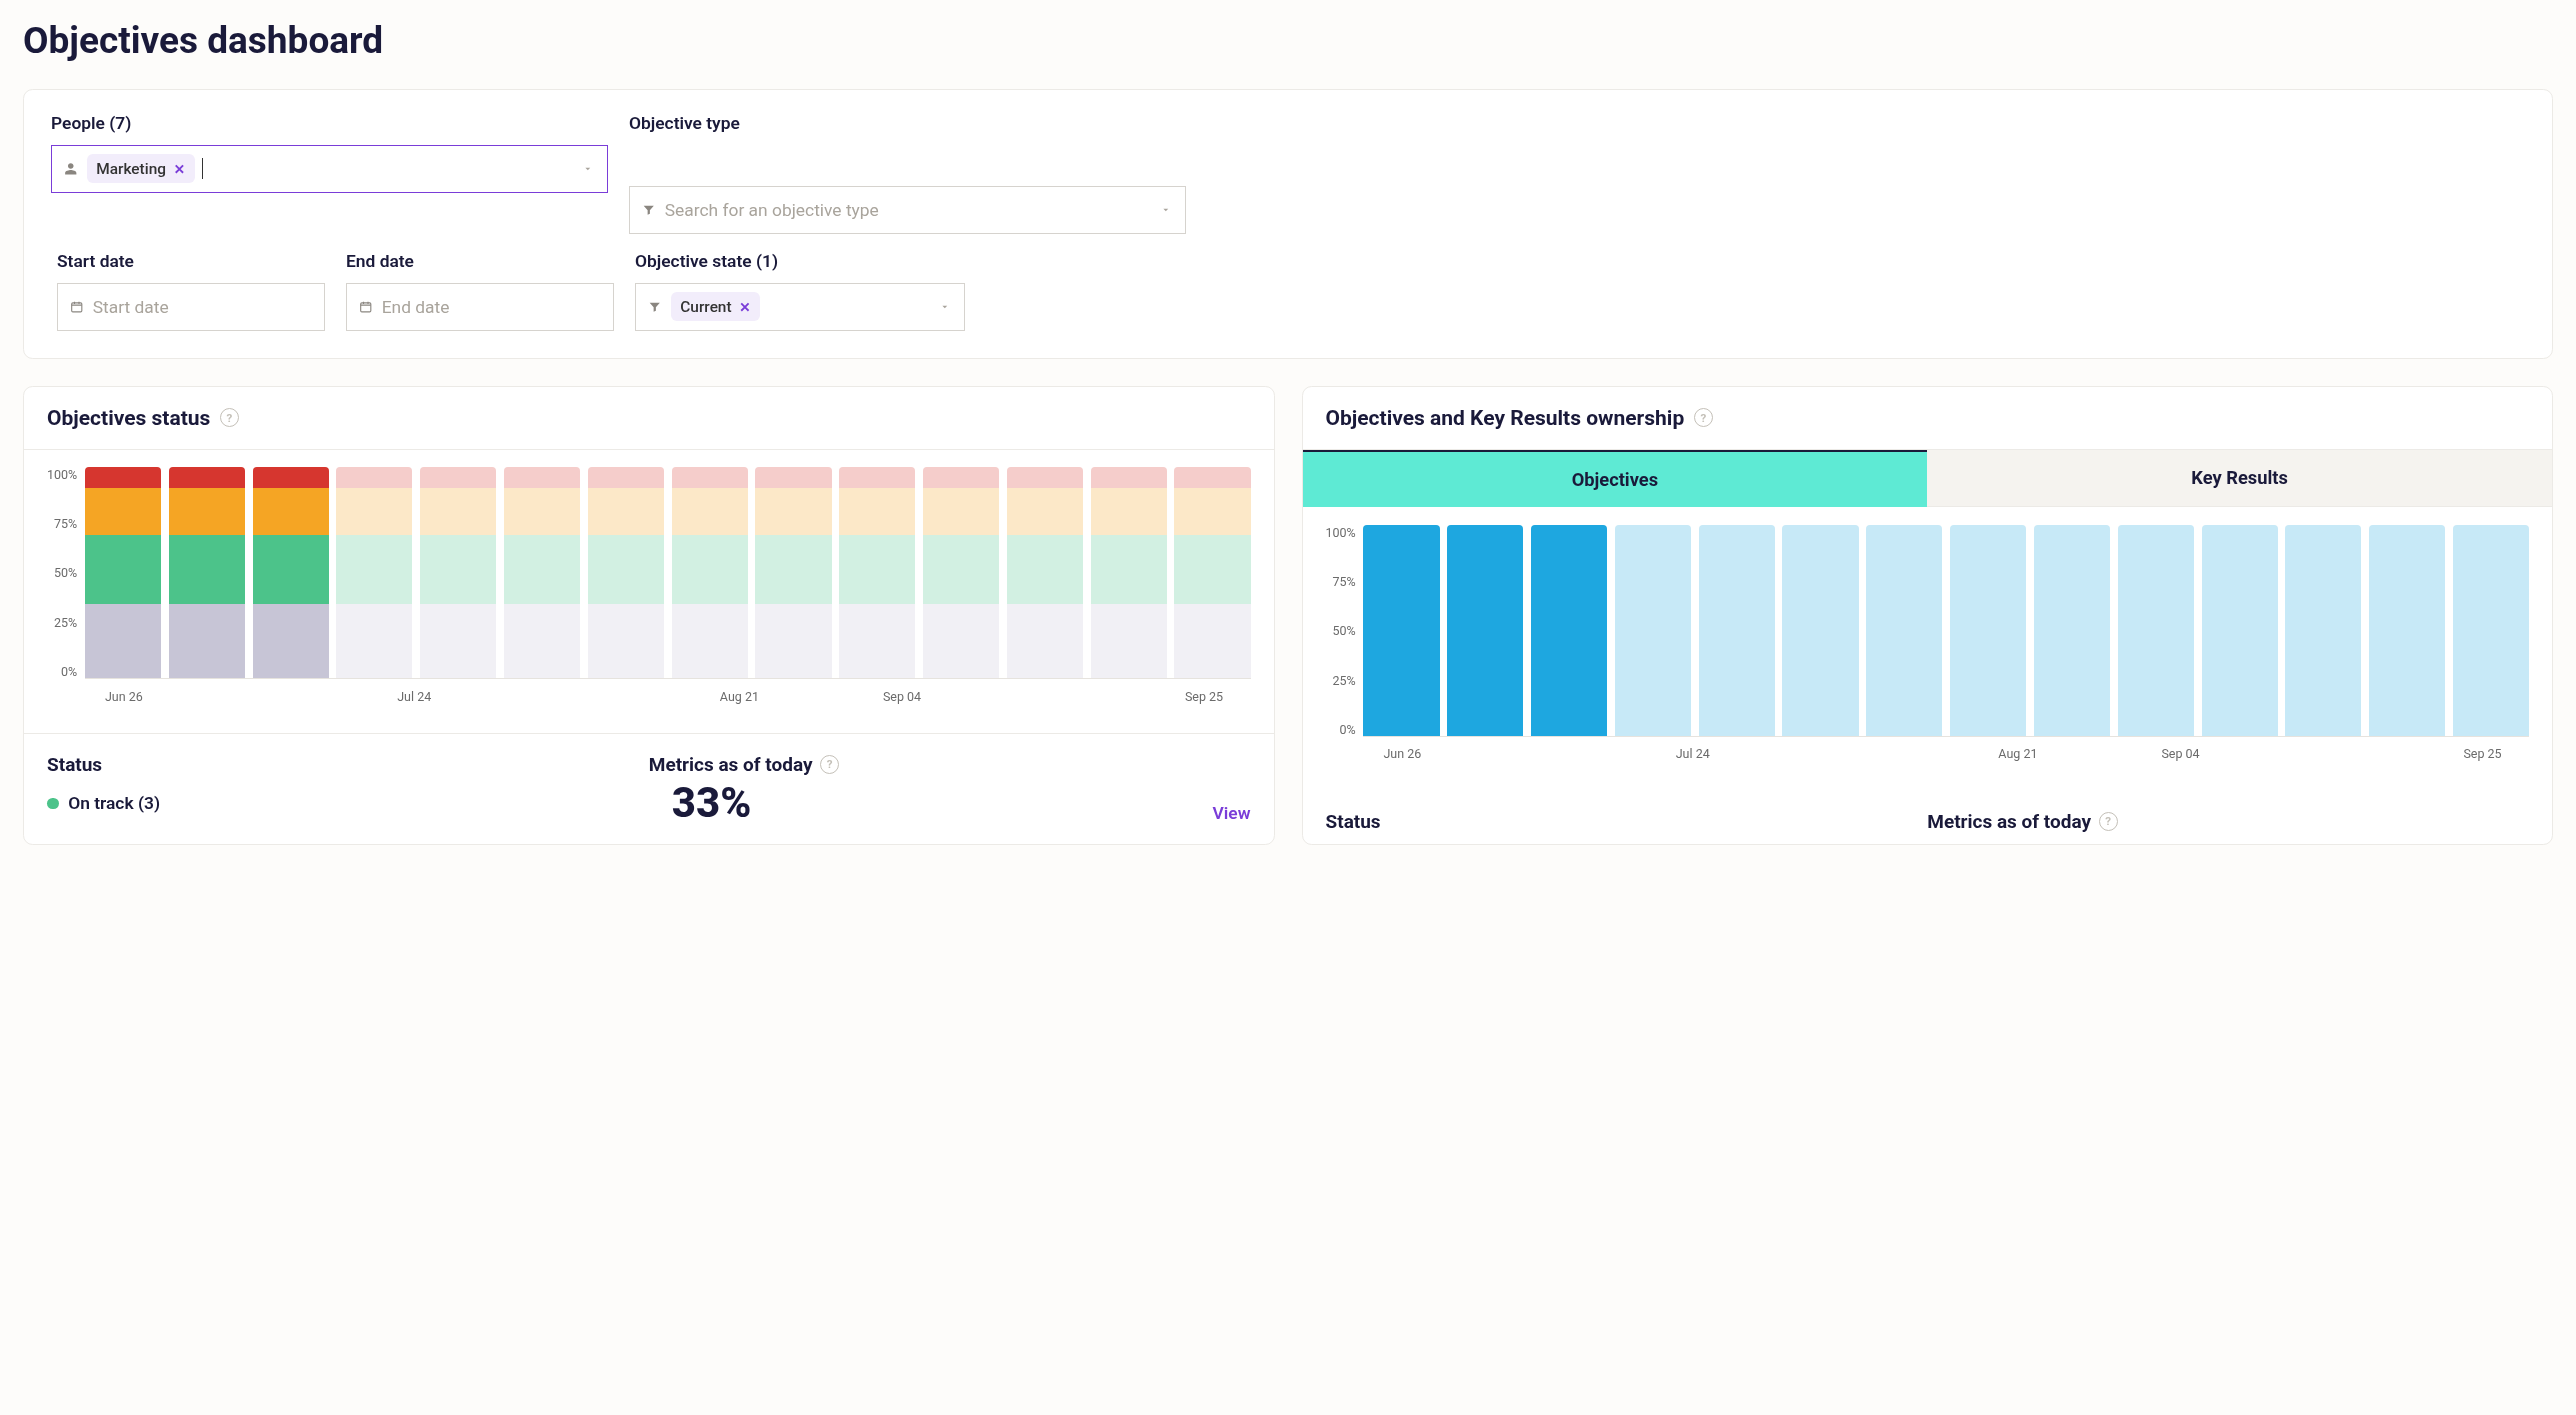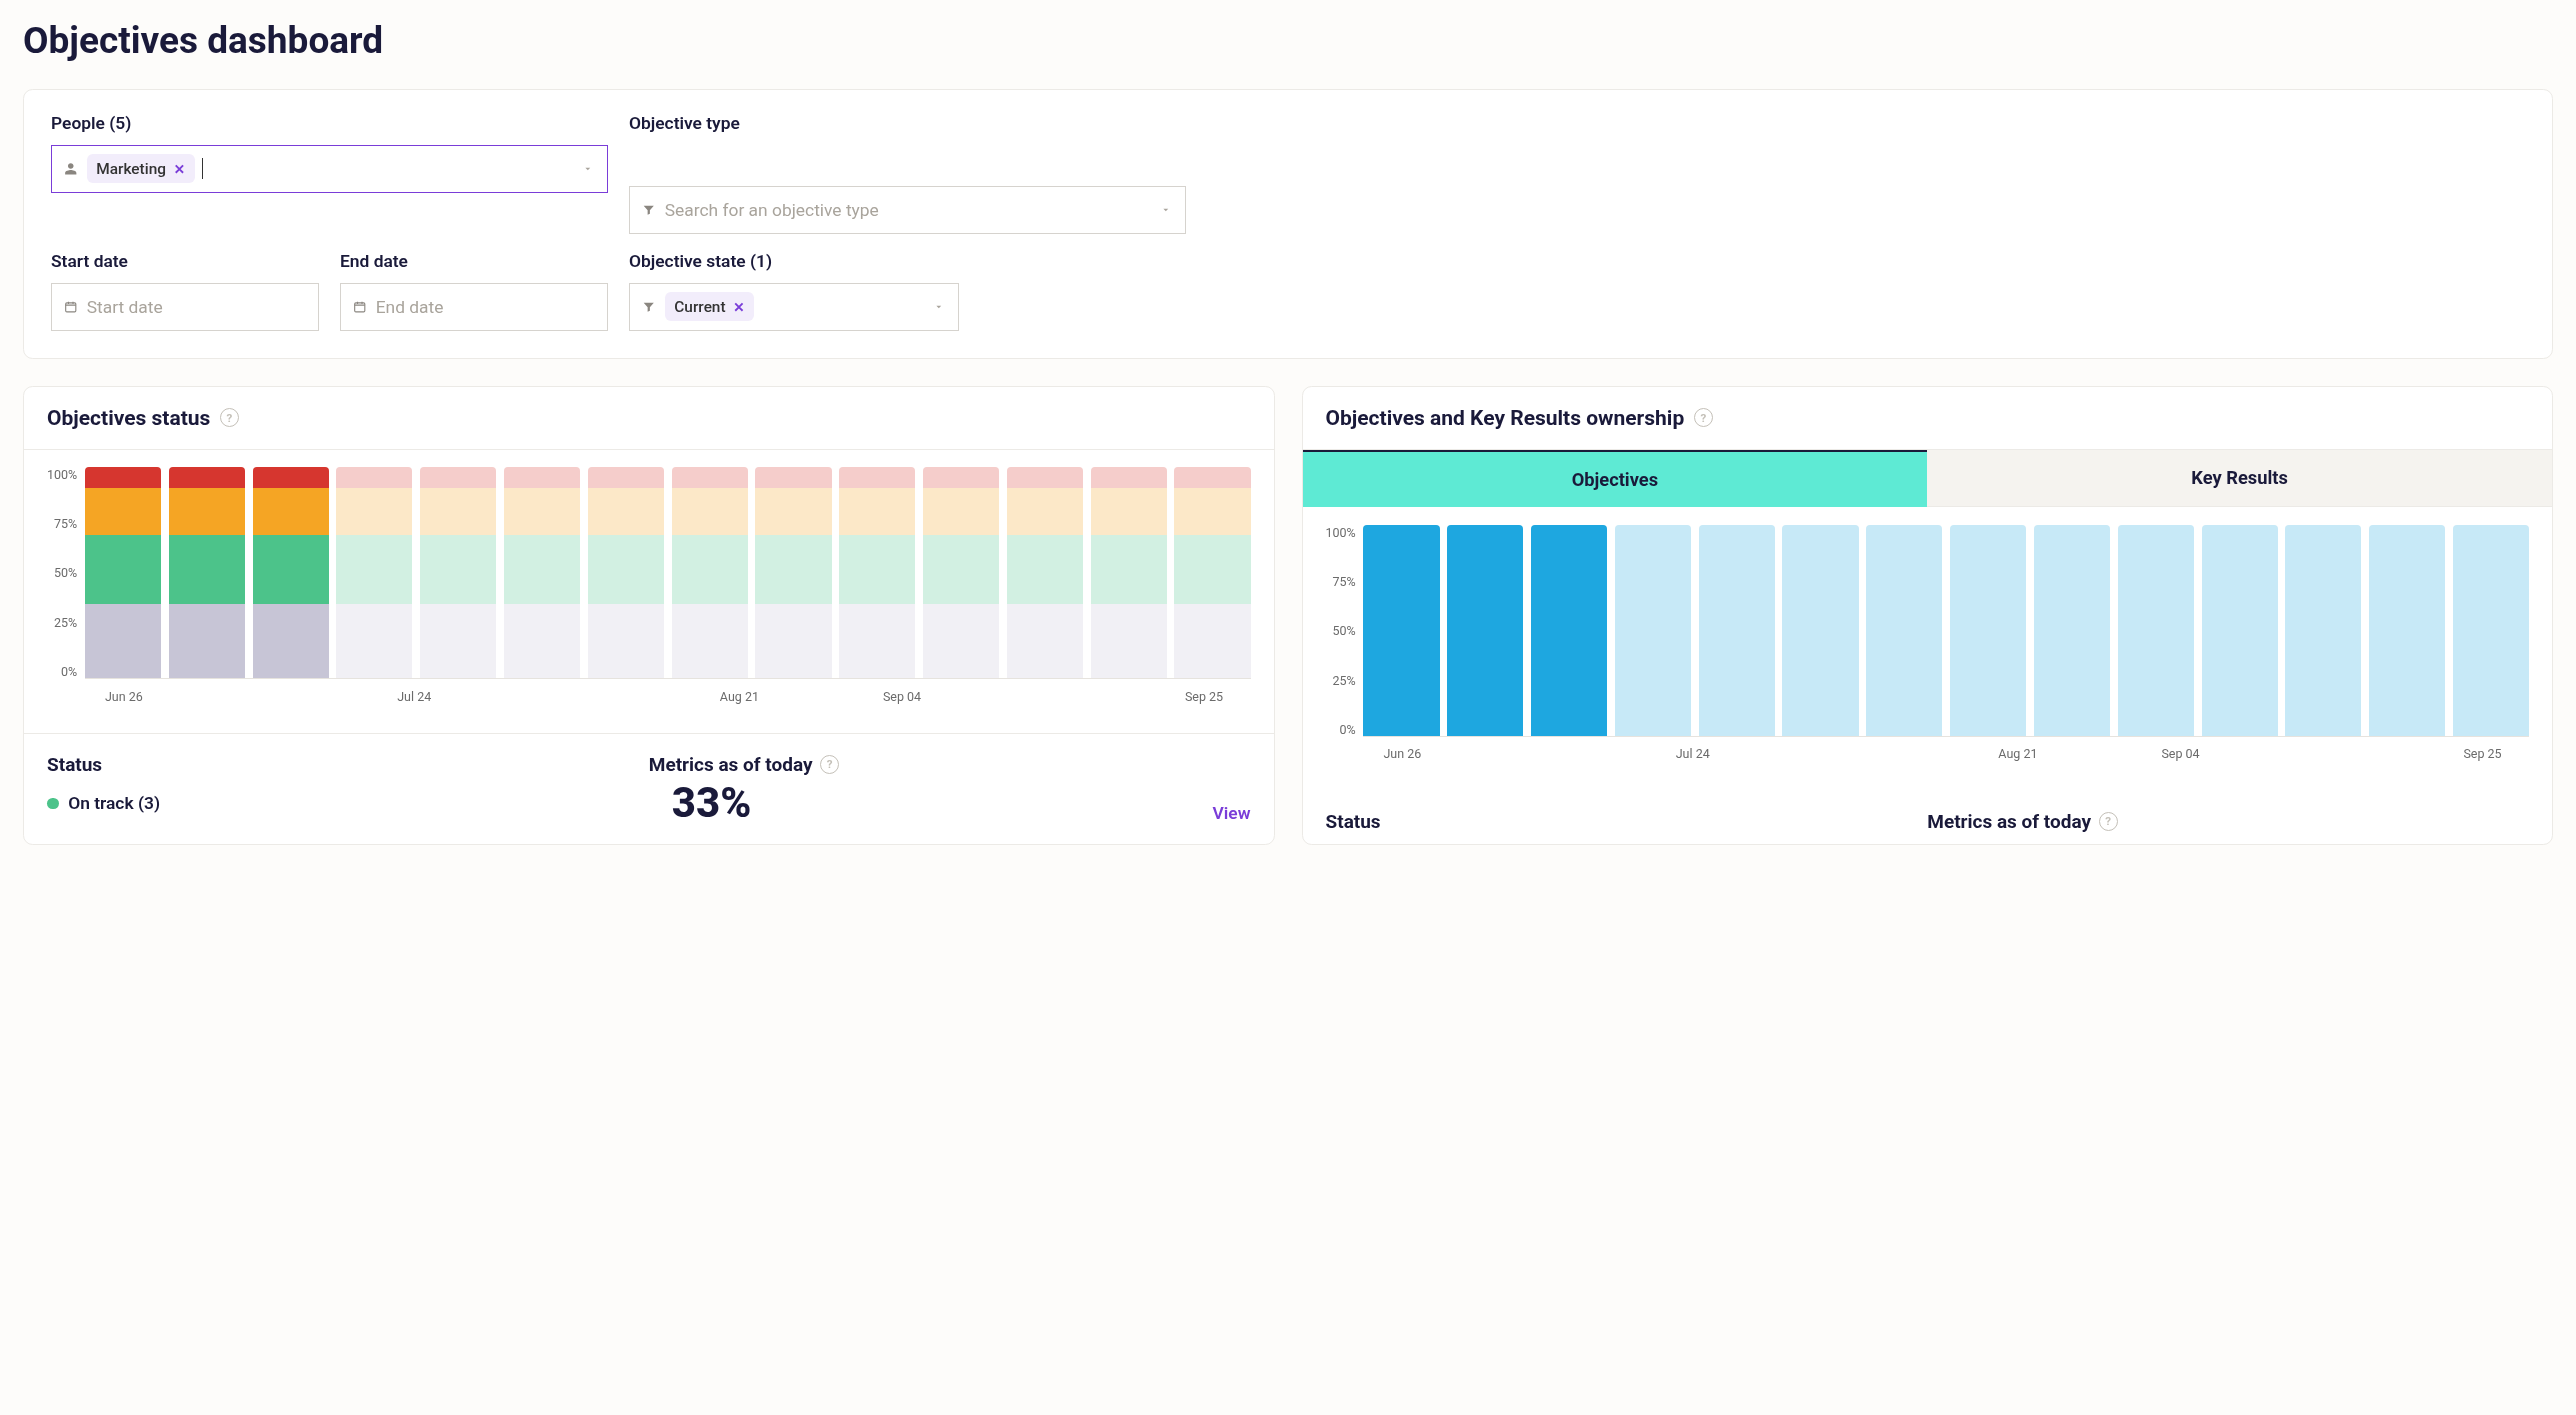--- a/index.html
+++ b/index.html
@@ -229,21 +229,21 @@
 svg { display: block; }
 </style>
 </head>
 <body>
 
 <h1 class="page-title">Objectives dashboard</h1>
 
 <div class="filters-card">
   <div class="filters-row">
     <div class="filter-group" style="flex:0 0 557px;">
-      <div class="filter-label">People (5)</div>
+      <div class="filter-label">People (7)</div>
       <div class="filter-input active">
         <span class="leading-icon">
           <svg width="13.5" height="13.5" viewBox="0 0 24 24" fill="currentColor">
               <path d="M12 12c2.7 0 5-2.3 5-5s-2.3-5-5-5-5 2.3-5 5 2.3 5 5 5zm0 2c-3.3 0-10 1.7-10 5v3h20v-3c0-3.3-6.7-5-10-5z"></path>
             </svg>
         </span>
         <span class="chip">
           <span>Marketing</span>
           <span class="chip-x">✕</span>
         </span>
@@ -266,21 +266,21 @@
         <span class="placeholder">Search for an objective type</span>
         <span class="caret">
           <svg width="11.6" height="11.6" viewBox="0 0 24 24" fill="currentColor">
               <path d="M7 10l5 5 5-5z"></path>
             </svg>
         </span>
       </div>
     </div>
   </div>
   <div class="filters-row">
-    <div class="filter-group" style="flex:0 0 268px;">
+    <div class="filter-group" style="flex:0 0 268px;margin-left:6px;">
       <div class="filter-label">Start date</div>
       <div class="filter-input">
         <span class="leading-icon">
           <svg width="13.5" height="13.5" viewBox="0 0 24 24" fill="none" stroke="currentColor" stroke-width="2">
               <rect x="3" y="5" width="18" height="16" rx="2"></rect>
               <path d="M3 9h18M8 3v4M16 3v4"></path>
             </svg>
         </span>
         <span class="placeholder">Start date</span>
       </div>

